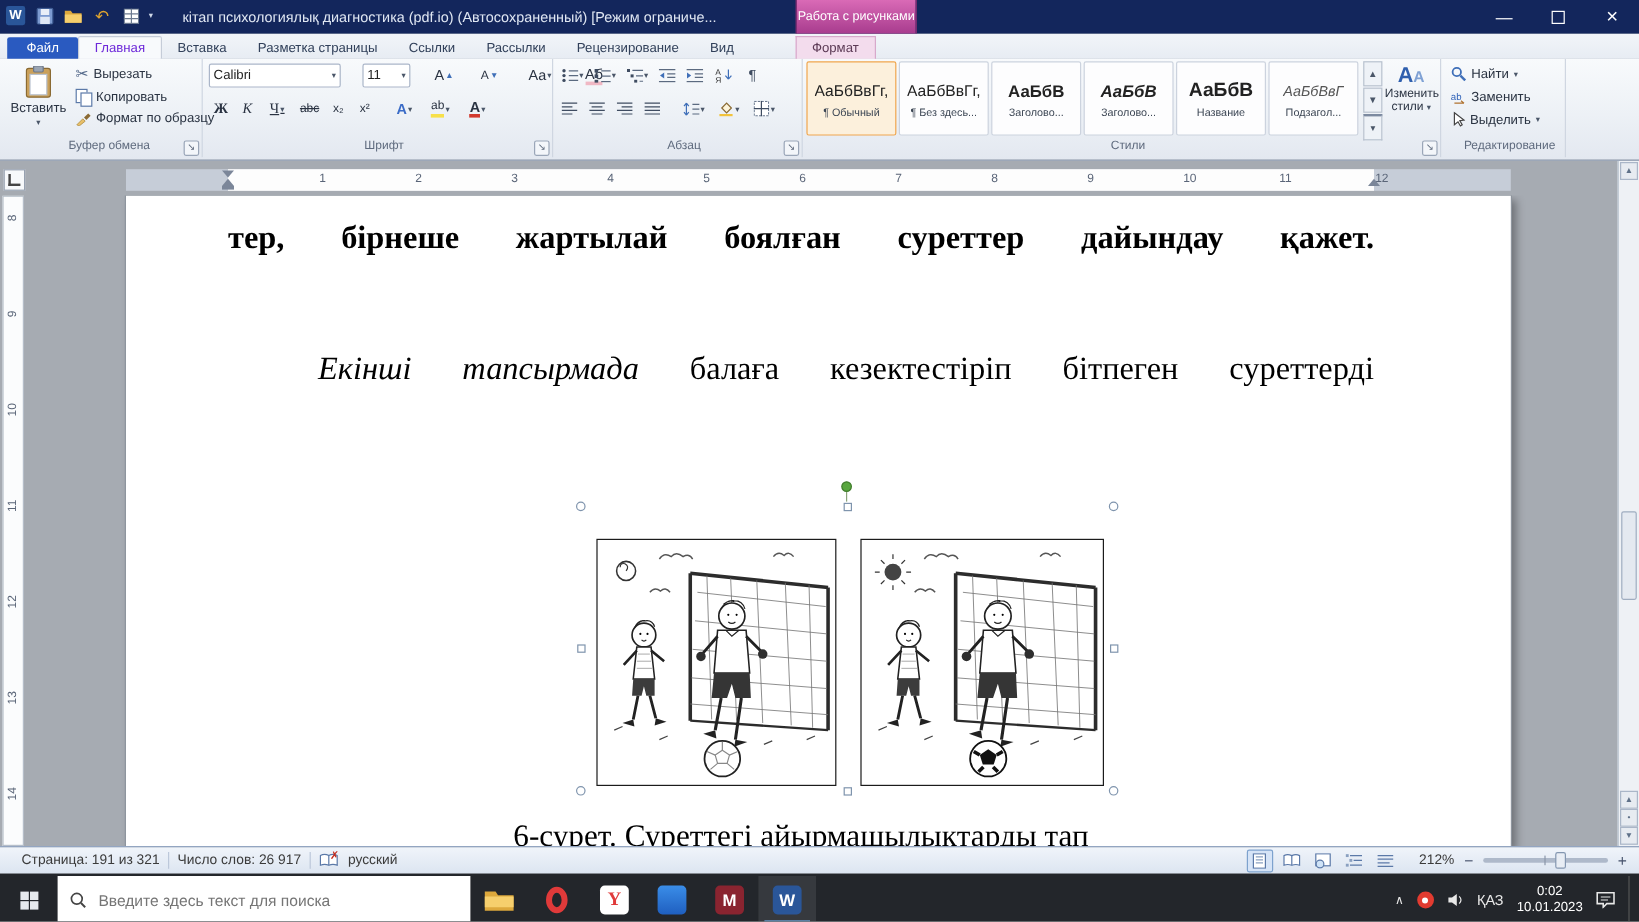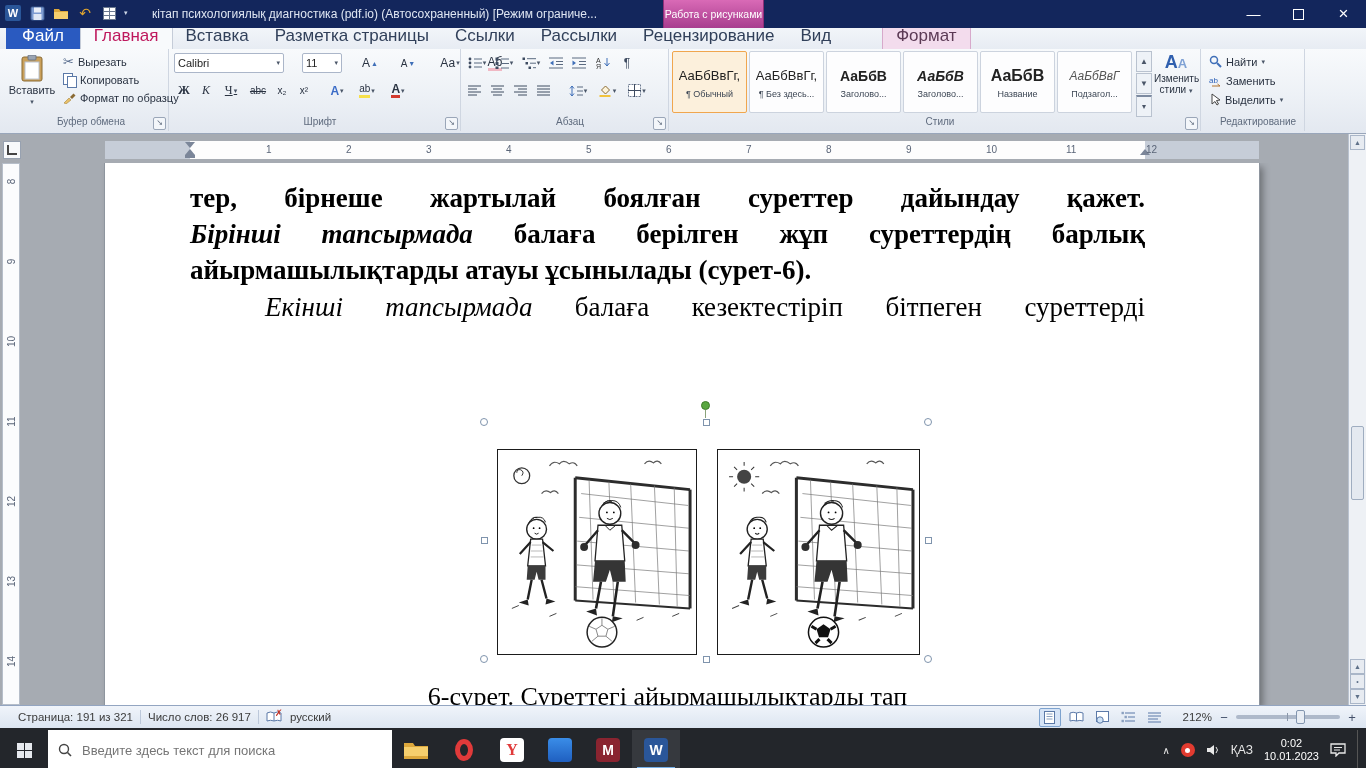--- a/index.html
+++ b/index.html
@@ -17,23 +17,23 @@
   #wintitle{left:152px;top:7px;font-size:12px;color:#dfe6f2;white-space:nowrap}
   #ctxhdr{left:663px;top:0;width:99px;height:28px;text-align:center;line-height:28px;font-size:10.5px;color:#fff;
     background:linear-gradient(#d96ab6,#a83c8e);border-left:1px solid #8e2f77;border-right:1px solid #8e2f77}
   .winbtns{right:0;top:0;display:flex}
   .winbtn{width:45px;height:28px;display:flex;align-items:center;justify-content:center;color:#fff;font-size:14px}
   .restorebox{width:9px;height:9px;border:1.4px solid #fff}
 
   
   #tabsrow{left:0;top:28px;width:1366px;height:21px;background:linear-gradient(#f2f5f9,#e7ecf3);
     display:flex;align-items:flex-end;padding-left:6px;box-sizing:border-box;z-index:29}
-  .tab{padding:3px 13px 3px;font-size:17px;color:#31405a;white-space:nowrap}
+  .tab{padding:3px 13px 3px;font-size:11px;color:#31405a;white-space:nowrap}
   .tab.file{background:#2a5ac0;color:#fff;padding:3px 16px;border-radius:2px 2px 0 0}
-  .tab.active{background:#f8fafc;border:1px solid #c5ccd8;border-bottom:none;border-radius:2px 2px 0 0;color:#be185d}
+  .tab.active{background:#f8fafc;border:1px solid #c5ccd8;border-bottom:none;border-radius:2px 2px 0 0;color:#6d28d9}
   .tab.ctx{background:#f3dced;border:1px solid #d7a9cb;border-bottom:none;color:#5c3a55;margin-left:38px}
 
   
   #ribbon{left:0;top:49px;width:1366px;height:84px;background:linear-gradient(#f8fafc,#edf1f6 55%,#e3e8f0);
     border-bottom:1px solid #99a6ba;z-index:28}
   .rgroup{position:absolute;top:0;height:82px;border-right:1px solid #cfd6e1}
   .glabel{position:absolute;left:12px;right:0;top:67px;height:14px;text-align:center;font-size:10px;color:#5f6b7e}
   .launcher{position:absolute;right:2px;top:68px;width:11px;height:11px;border:1px solid #9aa6b8;border-radius:2px;
     font-size:8px;line-height:9px;text-align:center;color:#5f6b7e;background:#f3f6fa}
   .btn{display:flex;align-items:center;gap:4px;font-size:11px;color:#2a3342;padding:1px 3px;border-radius:2px;white-space:nowrap}
@@ -523,24 +523,20 @@
         <span class="vnum" style="top: 12px;">8</span>
         <span class="vnum" style="top: 92px;">9</span>
         <span class="vnum" style="top: 172px;">10</span>
         <span class="vnum" style="top: 252px;">11</span>
         <span class="vnum" style="top: 332px;">12</span>
         <span class="vnum" style="top: 412px;">13</span>
         <span class="vnum" style="top: 492px;">14</span>
       </div>
 
     <div class="dline jall" style="top:17px">тер, бірнеше жартылай боялған суреттер дайындау қажет.</div>
-    <div class="dline jall" style="top:53px">
-      <span class="lead">Бірінші тапсырмада</span><span> балаға берілген жұп суреттердің барлық</span>
-    </div>
-    <div class="dline dleft" style="top:89px">айырмашылықтарды атауы ұсынылады (сурет-6).</div>
     <div class="dline jall norm" style="top:126px;padding-left:75px;width:880px">
       <span class="lead">Екінші тапсырмада</span><span> балаға кезектестіріп бітпеген суреттерді</span>
     </div>
 
     <div class="pic varA" id="picL" style="left:497px;top:286px;width:200px;height:206px">
       <svg viewBox="0 0 200 206" width="100%" height="100%" preserveAspectRatio="none">
         <g class="only-a">
             <circle cx="24" cy="26" r="8" fill="none" stroke="#333" stroke-width="1.3"></circle>
             <path d="M24 26 q3 -4 -1 -6 q-4 -1 -4 3" fill="none" stroke="#333"></path>
           </g>

